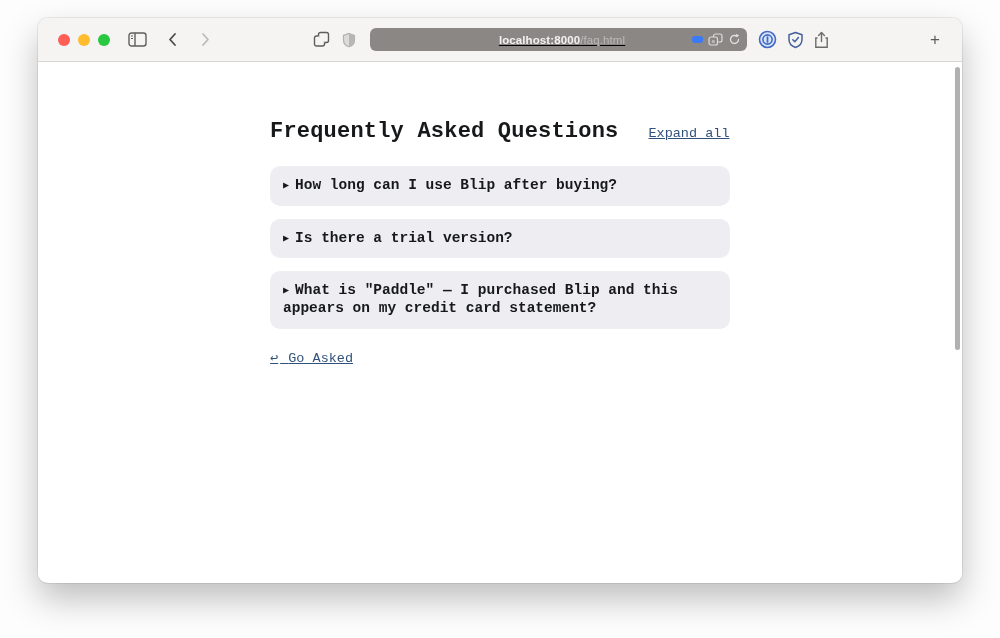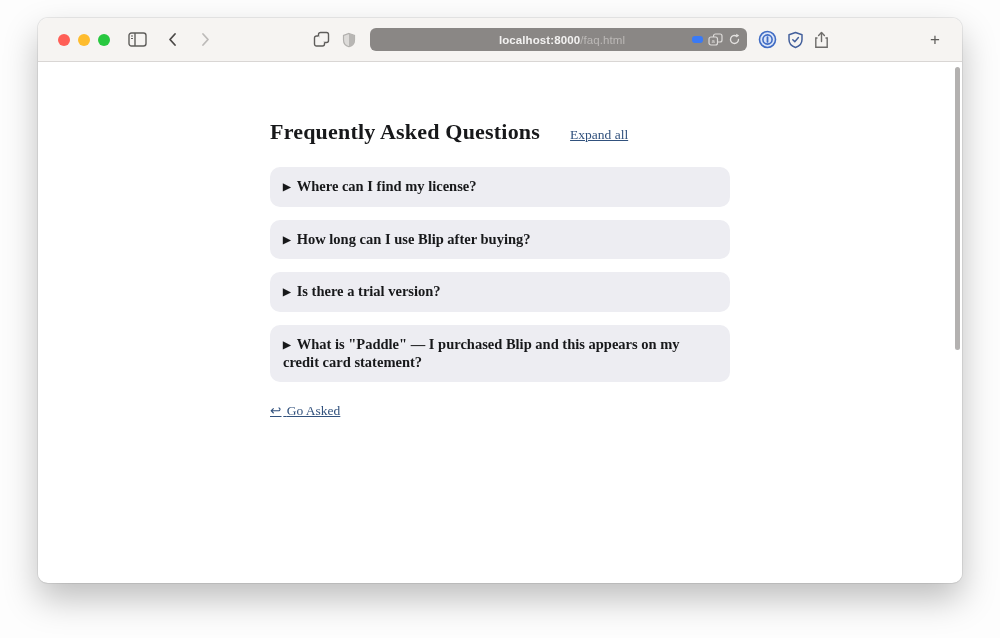--- a/index.html
+++ b/index.html
@@ -44,20 +44,21 @@
     border-radius:6px;
     display:flex; align-items:center;
     position:relative;
     padding:0 6px;
   }
   .url-text {
     position:absolute; left:8px; right:0;
     text-align:center;
     font-size:11.5px;
     letter-spacing:.1px;
+    text-decoration:underline;
   }
   .url-host { color:#f3f2f1; font-weight:bold; }
   .url-path { color:#bcb9b7; }
   .url-right { margin-left:auto; display:flex; align-items:center; gap:5px; z-index:1; }
   .url-badge { width:11px; height:7px; border-radius:3px; background:#3a7af5; }
   .onepass-btn { margin-left:11px; }
   .shieldcheck-btn { margin-left:10px; }
   .share-btn { margin-left:10px; }
   .plus-btn { margin-left:auto; margin-right:8px; color:#5d5b59; font-size:17px; font-weight:400; }
   
@@ -65,21 +66,21 @@
   .scroll-thumb {
     position:absolute; right:2px; top:5px;
     width:5px; height:283px;
     border-radius:3px;
     background:#b3b1b0;
   }
   .faq-col {
     width:460px;
     margin:0 auto;
     padding-top:57px;
-    font-family:Liberation Serif, serif;
+    font-family:Liberation Mono, monospace;
     color:#17181a;
   }
   .faq-header { display:flex; align-items:baseline; }
   .page-title { font-size:22px; font-weight:bold; letter-spacing:.2px; }
   .expand-link {
     margin-left:30px;
     font-size:13.5px;
     color:#31517d;
     text-decoration:underline;
     cursor:pointer;
@@ -221,23 +222,20 @@
   </div>
 
   <div class="content">
     <div class="faq-col">
       <div class="faq-header">
         <h1 class="page-title">Frequently Asked Questions</h1>
         <a class="expand-link">Expand all</a>
       </div>
 
       <div class="faq-list" id="faq-list">
-  <div class="faq-item">
-    <div class="faq-summary"><span class="faq-marker">▶</span><span class="faq-question-text">Where can I find my license?</span></div>
-  </div>
 
 
 
   <div class="faq-item">
     <div class="faq-summary"><span class="faq-marker">▶</span><span class="faq-question-text">How long can I use Blip after buying?</span></div>
   </div>
 
   <div class="faq-item">
     <div class="faq-summary"><span class="faq-marker">▶</span><span class="faq-question-text">Is there a trial version?</span></div>
   </div>

